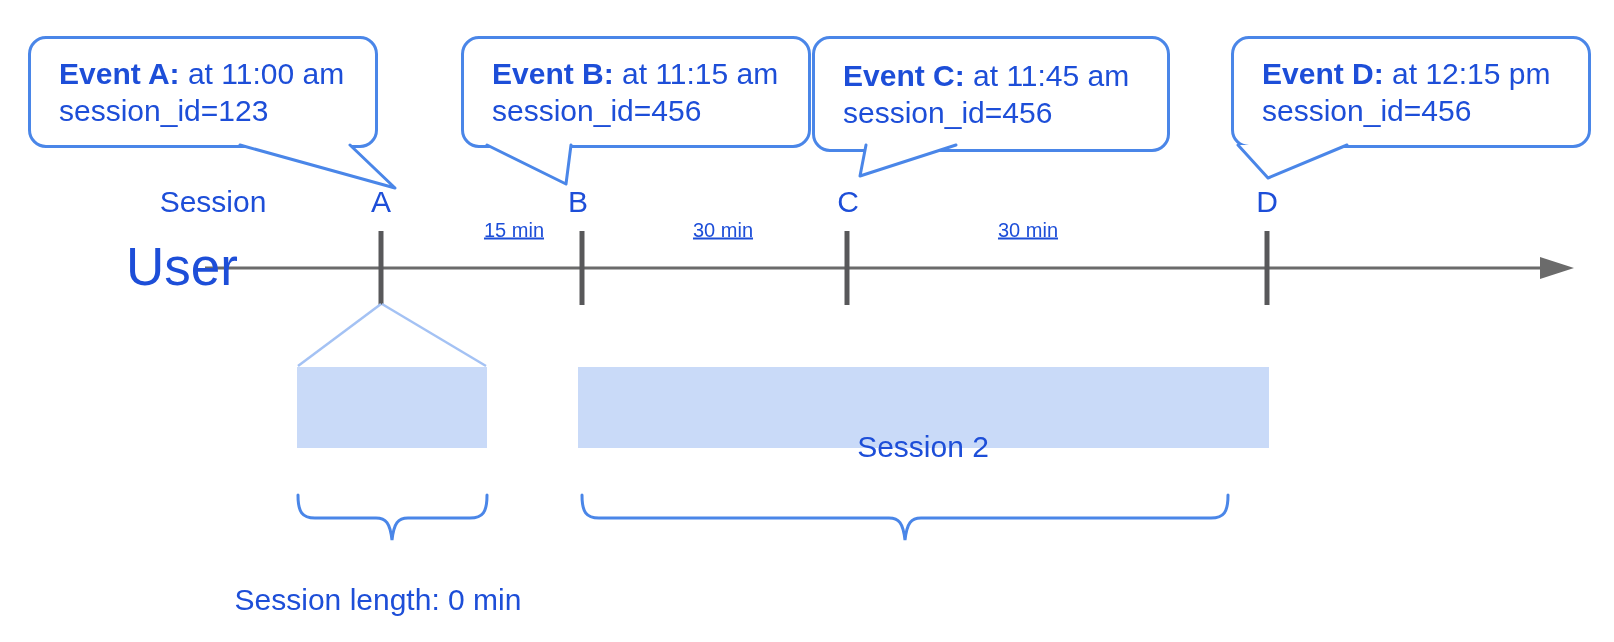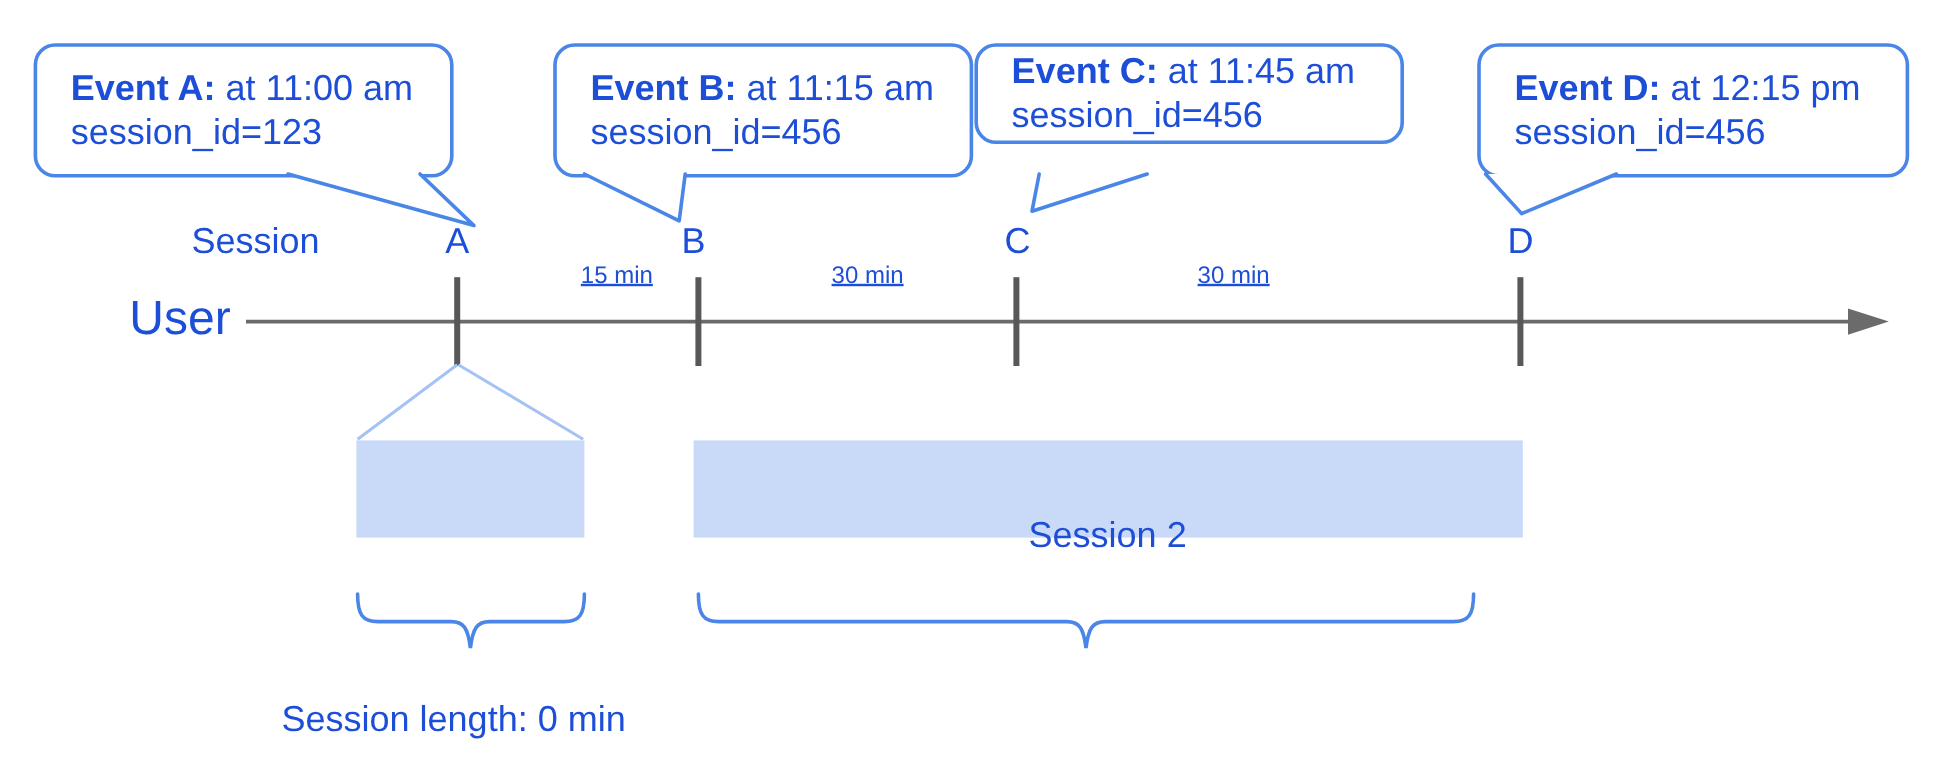--- a/index.html
+++ b/index.html
@@ -13,21 +13,21 @@
     display:flex;flex-direction:column;justify-content:center;
     padding-left:28px;font-size:30px;line-height:37px;white-space:nowrap;
   }
   .bubble .b{font-weight:bold;}
   svg.overlay{position:absolute;left:0;top:0;z-index:2;}
   .label{
     position:absolute;z-index:3;transform:translate(-50%,-50%);
     white-space:nowrap;font-size:30px;
   }
   .label.small{font-size:20px;text-decoration:underline;}
-  .label.user{font-size:40px;}
+  .label.user{font-size:53px;margin-left:32px;}
 </style>
 </head>
 <body>
 
 <div class="canvas">
 
   <div class="bubble" style="left:28px;top:36px;width:350px;height:112px;">
     <div>
       <span class="b">Event A:</span>
       <span>at 11:00 am</span>
@@ -36,21 +36,21 @@
   </div>
 
   <div class="bubble" style="left:433px;top:36px;width:350px;height:112px;margin-left:28px;">
     <div>
       <span class="b">Event B:</span>
       <span>at 11:15 am</span>
     </div>
     <div>session_id=456</div>
   </div>
 
-  <div class="bubble" style="left:812px;top:36px;width:358px;height:84px;">
+  <div class="bubble" style="left:812px;top:36px;width:358px;height:116px;">
     <div>
       <span class="b">Event C:</span>
       <span>at 11:45 am</span>
     </div>
     <div>session_id=456</div>
   </div>
 
   <div class="bubble" style="left:1195px;top:36px;width:360px;height:112px;margin-left:36px;">
     <div>
       <span class="b">Event D:</span>

